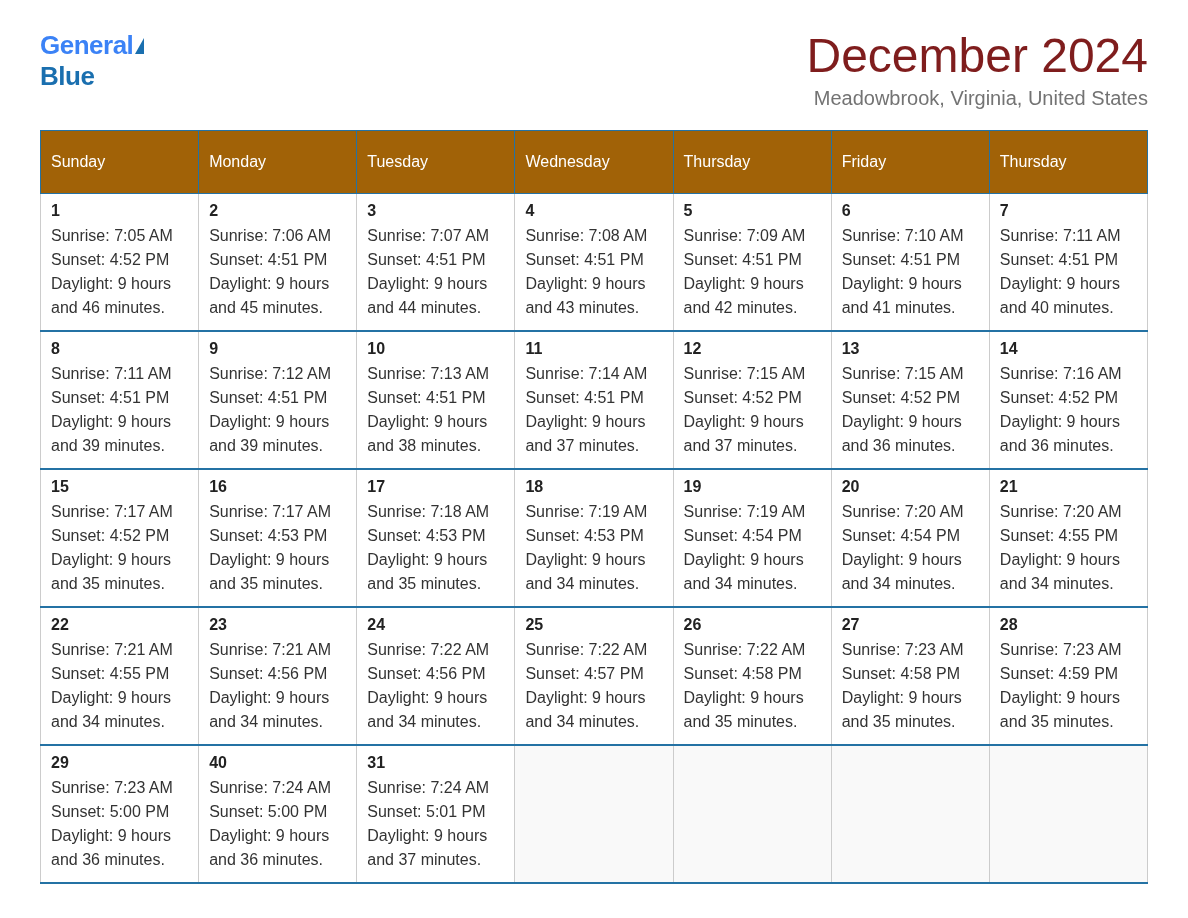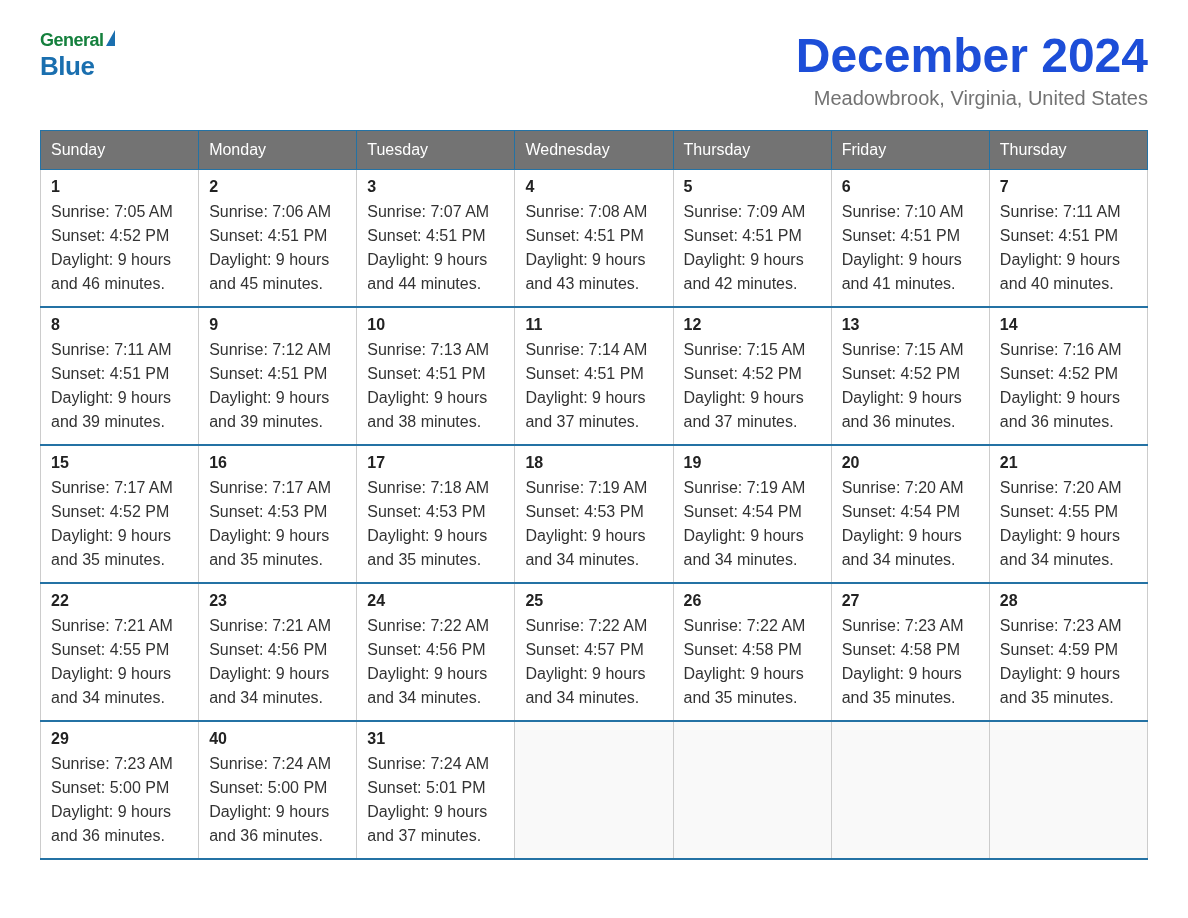--- a/index.html
+++ b/index.html
@@ -15,23 +15,23 @@
       align-items: flex-start;
       justify-content: space-between;
       margin-bottom: 20px;
     }
     .logo {
       display: flex;
       flex-direction: column;
       align-items: flex-start;
     }
     .logo-general {
-      font-size: 18px;
+      font-size: 26px;
       font-weight: bold;
-      color: #15803d;
+      color: #3b82f6;
       letter-spacing: -0.5px;
     }
     .logo-blue {
       font-size: 26px;
       font-weight: bold;
       color: #1a6faf;
       letter-spacing: -0.5px;
       margin-top: 48px;
     }
     .logo-icon {
@@ -43,40 +43,40 @@
       margin-left: 2px;
       vertical-align: middle;
       position: relative;
       top: -4px;
     }
     .title-block {
       text-align: right;
     }
     .calendar-title {
       font-size: 48px;
-      font-weight: 700;
-      color: #1d4ed8;
+      font-weight: 400;
+      color: #7f1d1d;
       line-height: 1.1;
     }
     .calendar-subtitle {
       font-size: 20px;
       color: #737373;
       margin-top: 4px;
     }
     .calendar-table {
       width: 100%;
       border-collapse: collapse;
       border: 1px solid #aaa;
     }
     .calendar-table th {
-      background: #737373;
+      background: #a16207;
       color: #fff;
       font-size: 16px;
       font-weight: normal;
-      padding: 10px 10px;
+      padding: 22px 10px;
       text-align: left;
       border: 1px solid #2472a4;
     }
     .calendar-table td {
       vertical-align: top;
       padding: 8px 10px 10px 10px;
       border: 1px solid #ccc;
       width: 14.28%;
       font-size: 13px;
       color: #333;

